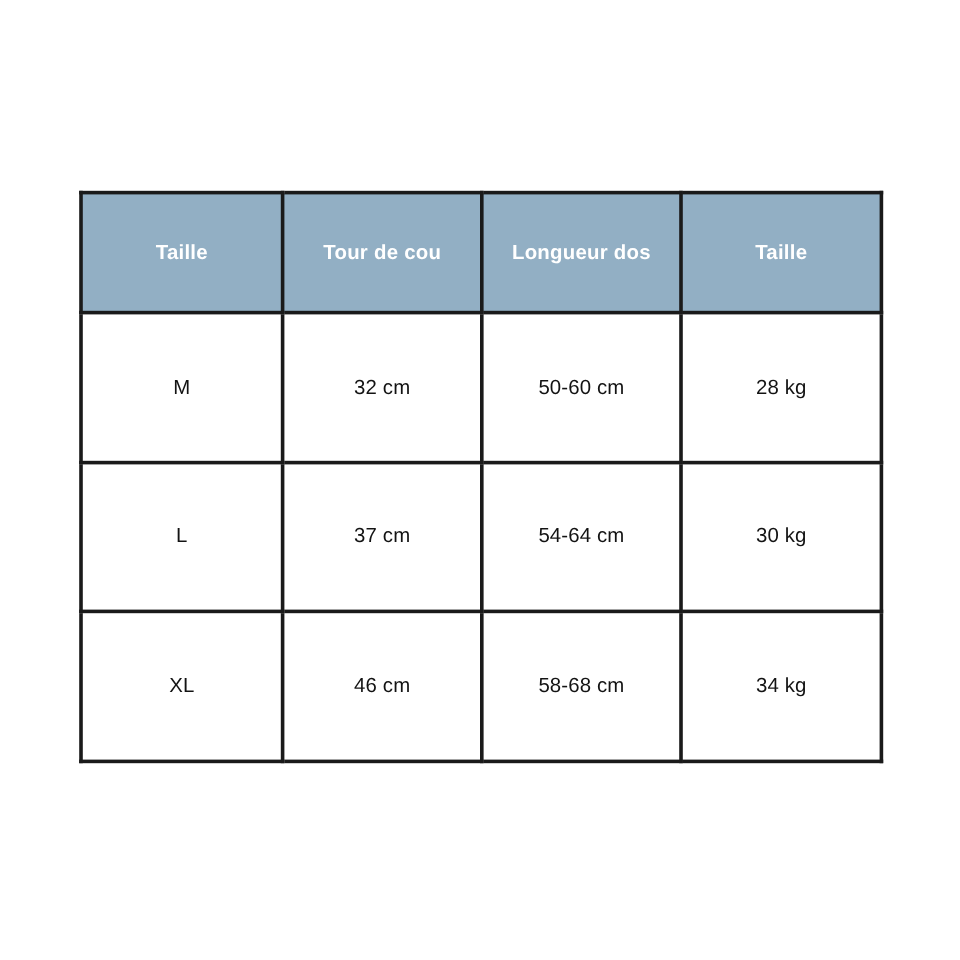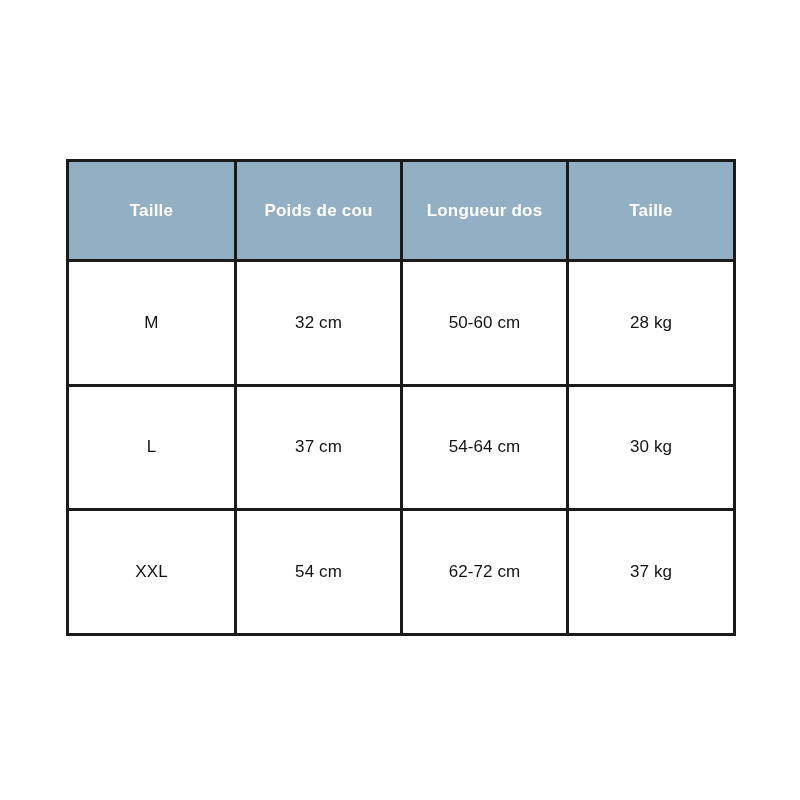--- a/index.html
+++ b/index.html
@@ -75,41 +75,41 @@
     <colgroup>
       <col class="c-taille">
       <col class="c-tourdecou">
       <col class="c-longueurdos">
       <col class="c-poids">
     </colgroup>
 
     <thead>
       <tr>
         <th>Taille</th>
-        <th>Poids de cou</th>
+        <th>Tour de cou</th>
         <th>Longueur dos</th>
         <th>Taille</th>
       </tr>
     </thead>
 
     <tbody>
       <tr>
         <td>M</td>
         <td>32 cm</td>
         <td>50-60 cm</td>
         <td>28 kg</td>
       </tr>
       <tr>
         <td>L</td>
         <td>37 cm</td>
         <td>54-64 cm</td>
         <td>30 kg</td>
       </tr>
       <tr>
-        <td>XXL</td>
-        <td>54 cm</td>
-        <td>62-72 cm</td>
-        <td>37 kg</td>
+        <td>XL</td>
+        <td>46 cm</td>
+        <td>58-68 cm</td>
+        <td>34 kg</td>
       </tr>
     </tbody>
   </table>
 
 </div>
 
 </body></html>

